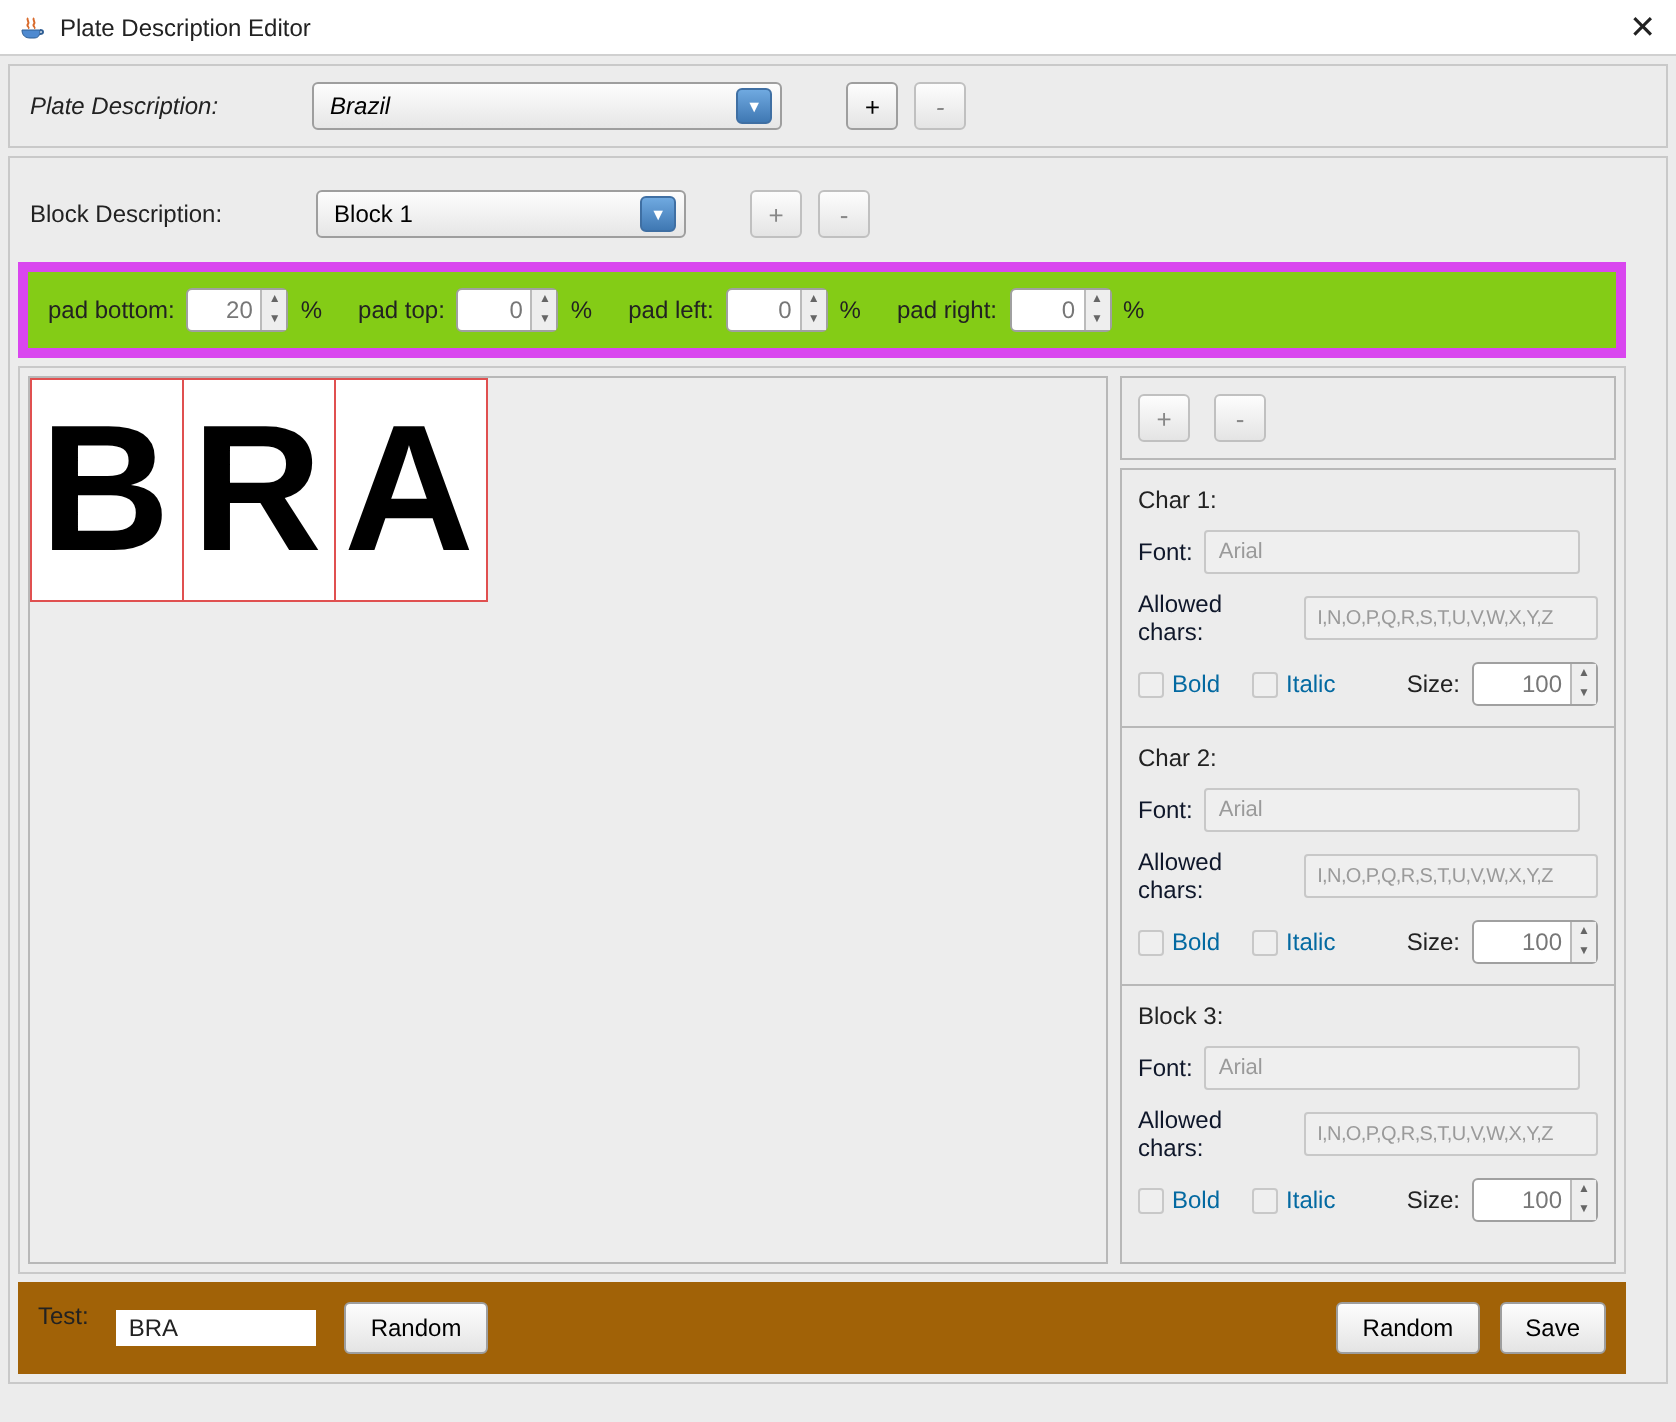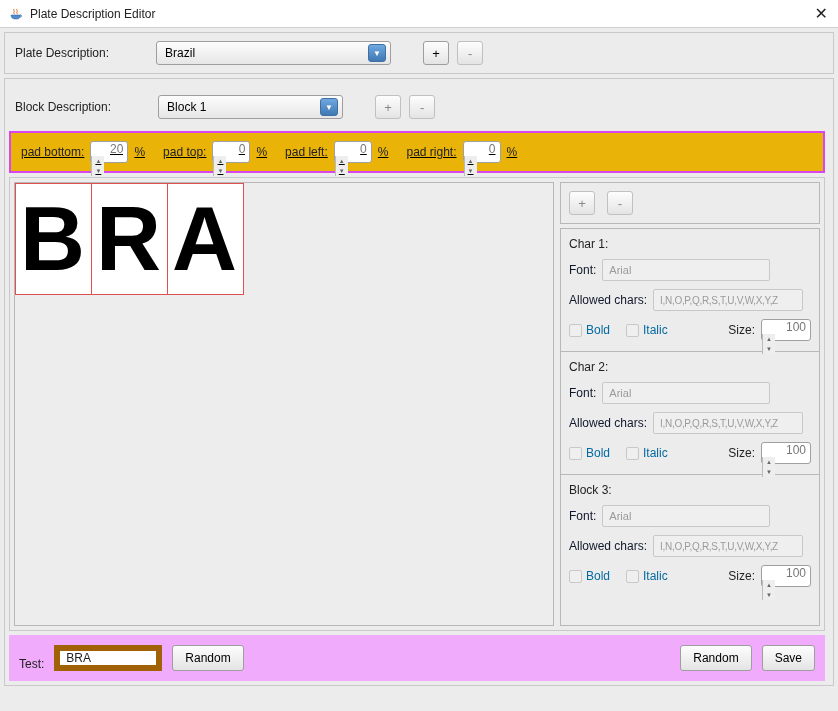--- a/index.html
+++ b/index.html
@@ -51,20 +51,21 @@
     border: 1px solid #c9c9c9;
     background: #ececec;
     padding: 8px 10px;
     margin: 4px 4px;
     display: flex;
     align-items: center;
     gap: 8px;
   }
   .row-panel.top {
     margin-top: 4px;
+    font-style: italic;
   }
   .label {
     color: #222;
   }
   .select {
     display: inline-flex;
     align-items: center;
     justify-content: space-between;
     height: 24px;
     border: 1px solid #9e9e9e;
@@ -99,42 +100,40 @@
     align-items: center;
     justify-content: center;
     font-size: 13px;
     cursor: default;
   }
   .btn-sq.dim {
     color: #888;
     border-color: #c0c0c0;
   }
   .pad-panel {
-    border: 2px solid #d946ef;
-    background: #eab308;
+    border: 5px solid #d946ef;
+    background: #84cc16;
     padding: 8px 10px;
     margin: 4px 4px 4px 4px;
     display: flex;
     align-items: center;
     gap: 18px;
-    text-decoration: underline;
   }
   .pad-group {
     display: inline-flex;
     align-items: center;
     gap: 6px;
   }
   .spinner {
     display: inline-flex;
-    align-items: flex-start;
+    align-items: flex-end;
     border: 1px solid #a0a0a0;
     border-radius: 3px;
     height: 22px;
     background: #fff;
-    flex-direction: column;
   }
   .spinner input {
     border: none;
     width: 36px;
     text-align: right;
     padding: 0 4px;
     font-size: 12px;
     color: #777;
     background: transparent;
     outline: none;
@@ -232,21 +231,21 @@
     border: 1px solid #c8c8c8;
     background: #efefef;
     height: 22px;
     padding: 0 6px;
     color: #9a9a9a;
     font-size: 11px;
     display: inline-flex;
     align-items: center;
     border-radius: 2px;
   }
-  .font-field { width: 168px; }
+  .font-field { width: 188px; }
   .allowed-field { width: 150px; font-size: 10px; letter-spacing: -0.3px; }
   .check-row {
     display: flex;
     align-items: center;
     gap: 16px;
   }
   .check {
     display: inline-flex;
     align-items: center;
     gap: 4px;
@@ -261,29 +260,29 @@
   }
   .size-group {
     display: inline-flex;
     align-items: center;
     gap: 6px;
     margin-left: auto;
   }
   .size-group .sz-label { color: #222; }
   .bottom-bar {
     border-top: 1px solid #c9c9c9;
-    background: #f0abfc;
+    background: #a16207;
     padding: 10px 10px 10px 10px;
     margin: 4px 4px;
     display: flex;
-    align-items: flex-end;
+    align-items: flex-start;
     gap: 10px;
   }
   .text-input {
-    border: 6px solid #a16207;
+    border: 4px solid #a16207;
     background: #fff;
     height: 26px;
     width: 108px;
     padding: 0 6px;
     font-size: 12px;
     color: #222;
     display: inline-flex;
     align-items: center;
   }
   .btn {
@@ -295,21 +294,21 @@
     display: inline-flex;
     align-items: center;
     justify-content: center;
     font-size: 12px;
     cursor: default;
   }
   .spacer { flex: 1; }
   .section-wrap {
     border: 1px solid #c9c9c9;
     margin: 4px 4px;
-    padding: 4px 4px 0 0;
+    padding: 4px 16px 0 0;
     background: #ececec;
   }
   .section-wrap .row-panel,
   .section-wrap .pad-panel,
   .section-wrap .main-panel,
   .section-wrap .bottom-bar {
     margin-left: 4px;
     margin-right: 4px;
   }
 </style>

